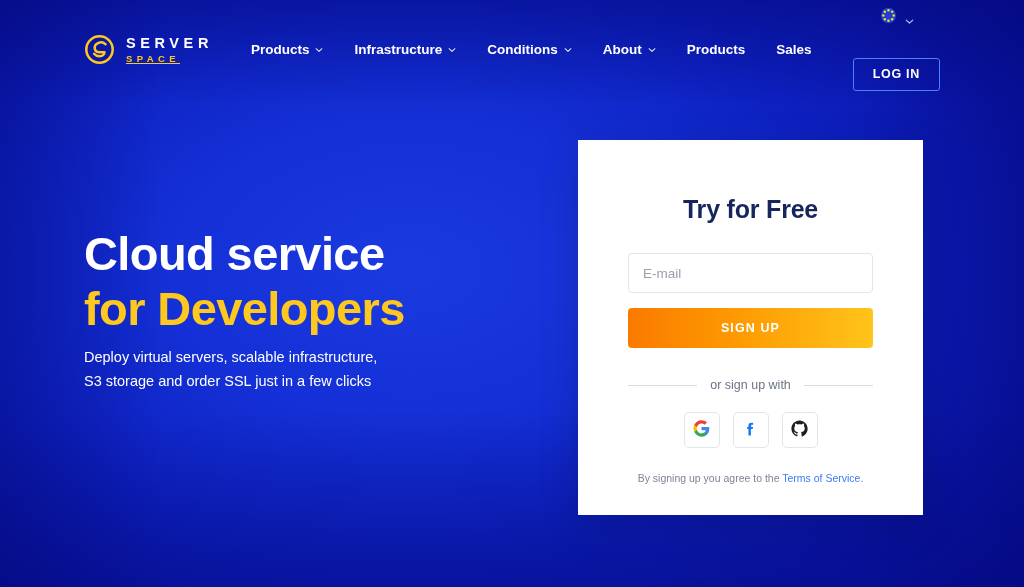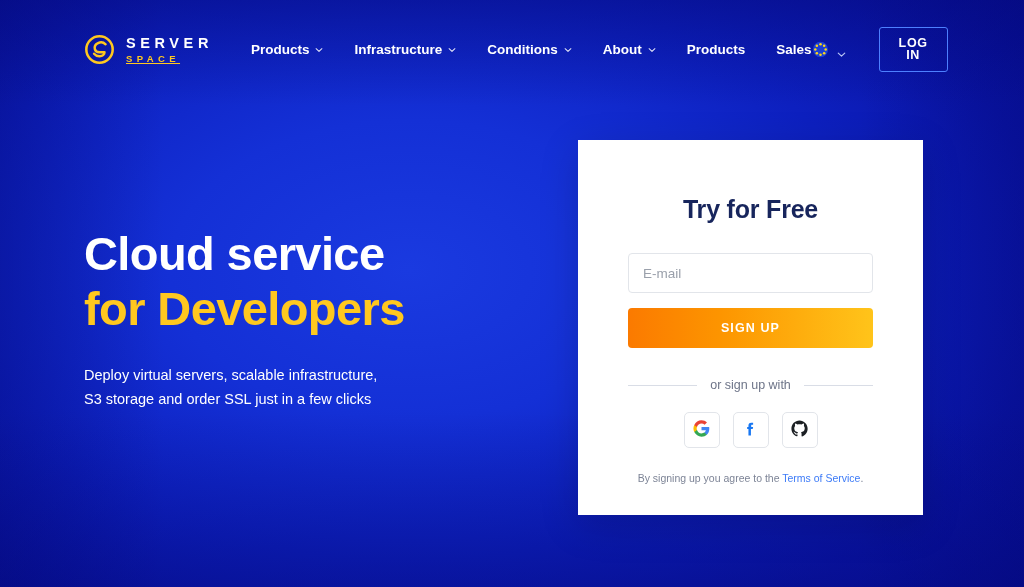--- a/index.html
+++ b/index.html
@@ -96,20 +96,21 @@
     height: 8px;
     flex: 0 0 8px;
     opacity: .9;
   }
 
   .header-right {
     margin-left: auto;
     display: flex;
     align-items: center;
     gap: 34px;
+    flex-direction: column;
   }
   .lang {
     display: flex;
     align-items: center;
     gap: 8px;
     cursor: pointer;
   }
   .lang-flag {
     width: 17px;
     height: 17px;
@@ -138,21 +139,21 @@
   }
   .hero h1 {
     font-size: 47px;
     font-weight: bold;
     line-height: 1.18;
     letter-spacing: -0.6px;
   }
   .hero-line-1 { color: #ffffff; display: block; }
   .hero-line-2 { color: #ffc81f; display: block; }
   .hero-sub {
-    margin-top: 26px;
+    margin-top: 8px;
     color: #ffffff;
     font-size: 14.5px;
     line-height: 1.66;
   }
   .hero-sub span { display: block; }
 
   
   .card {
     position: absolute;
     left: 578px;

